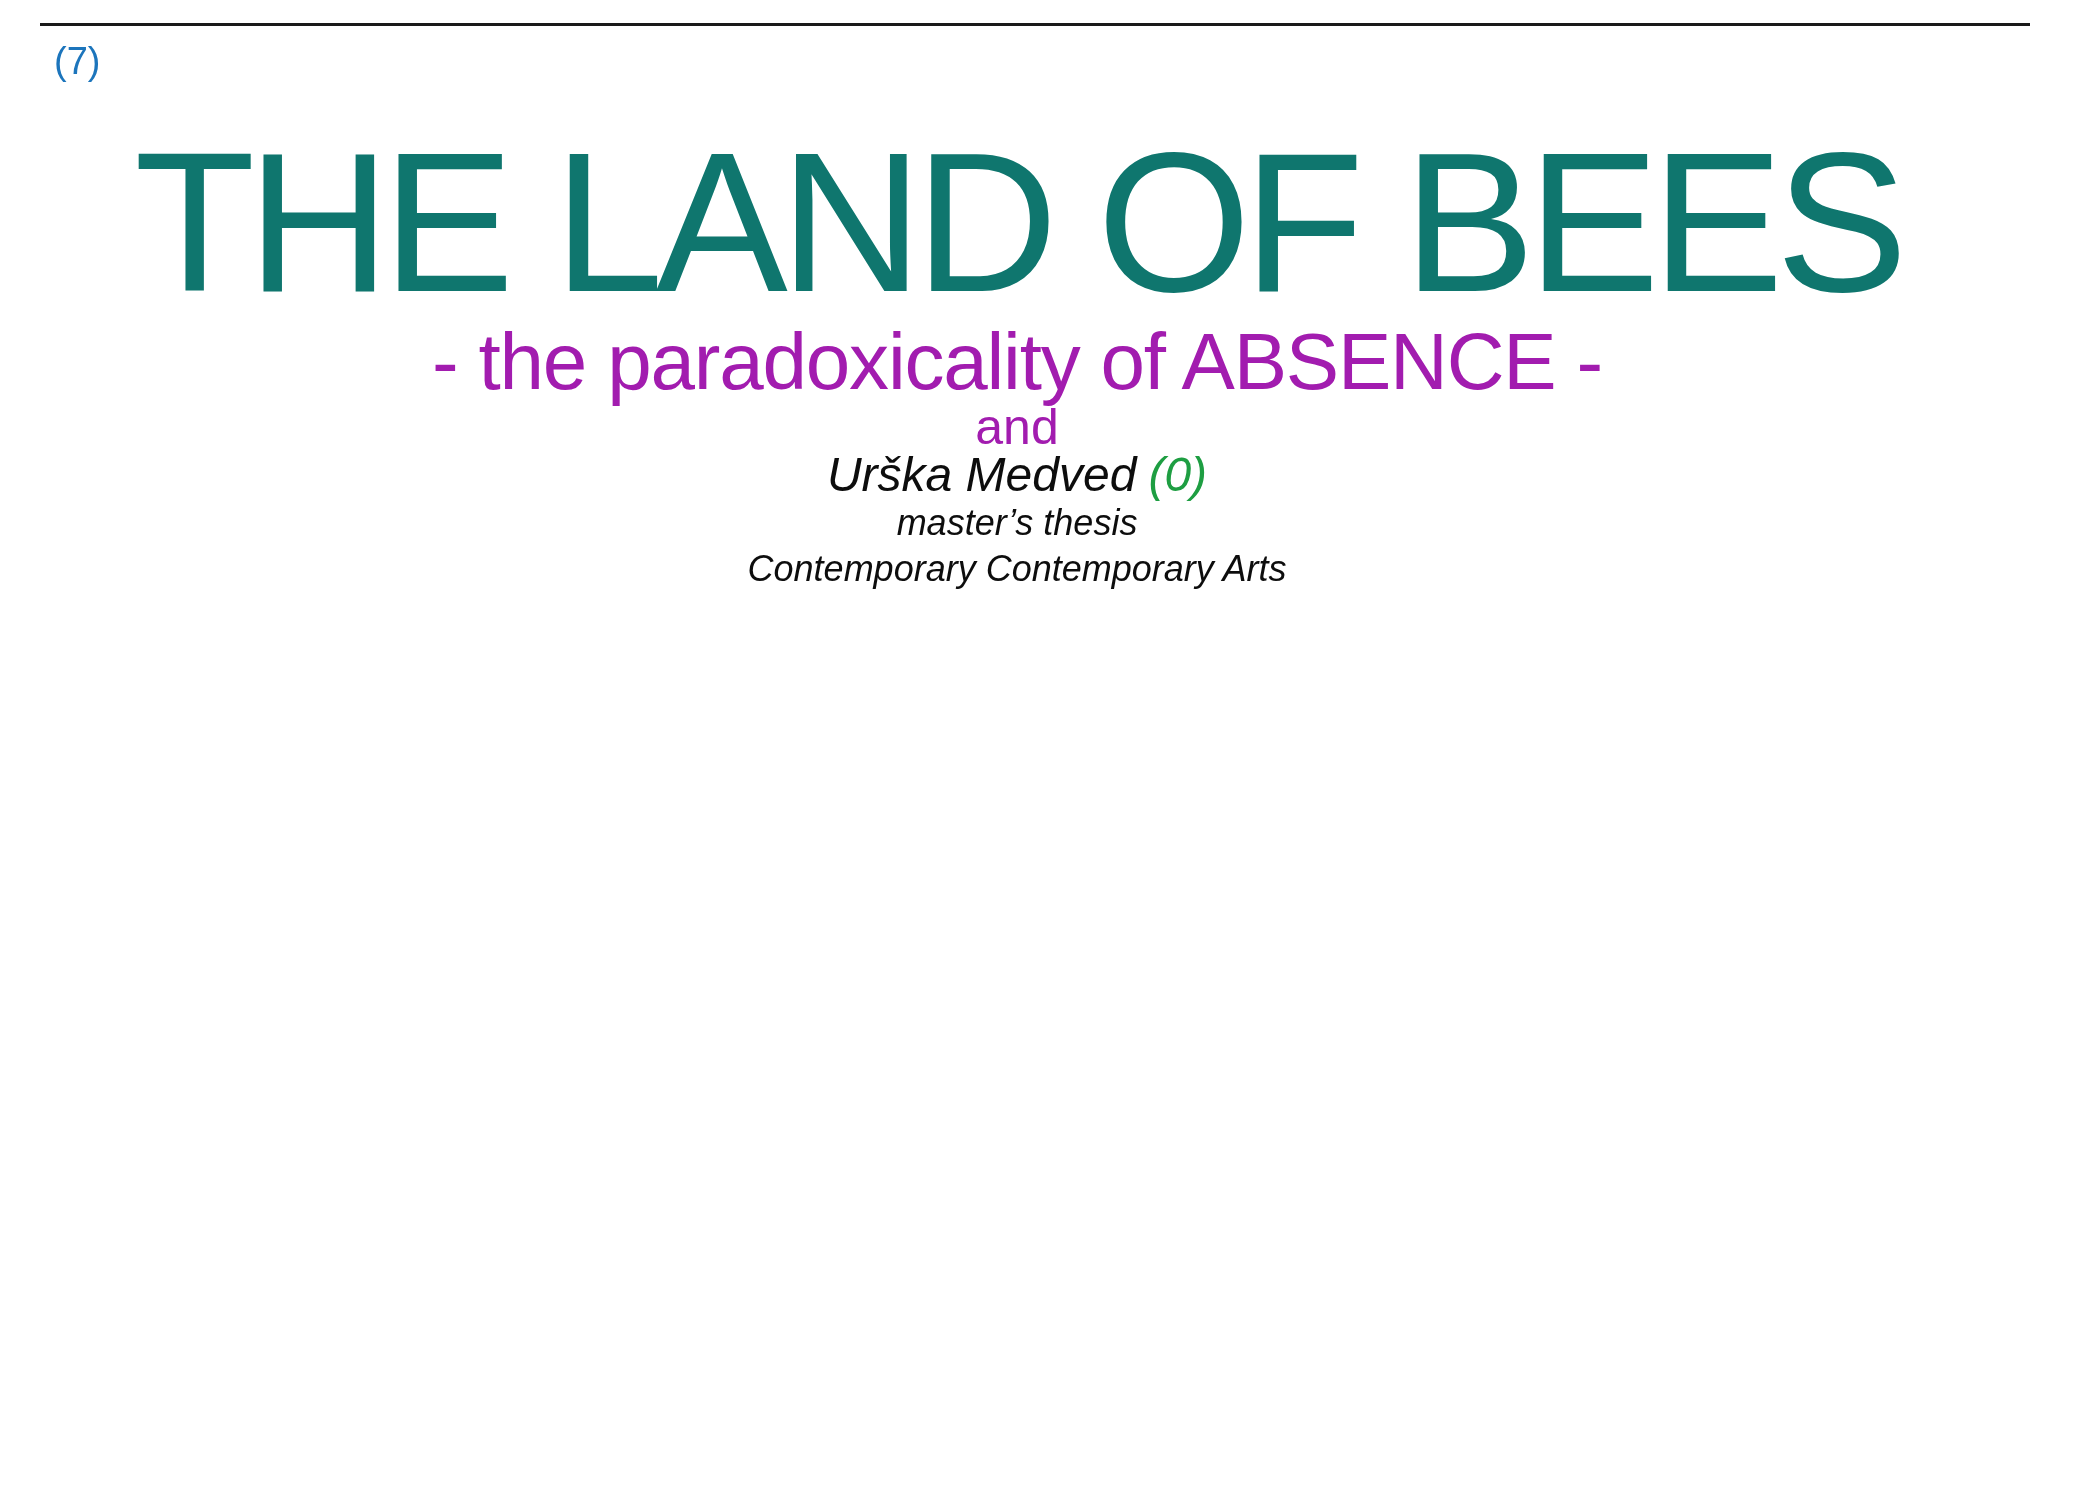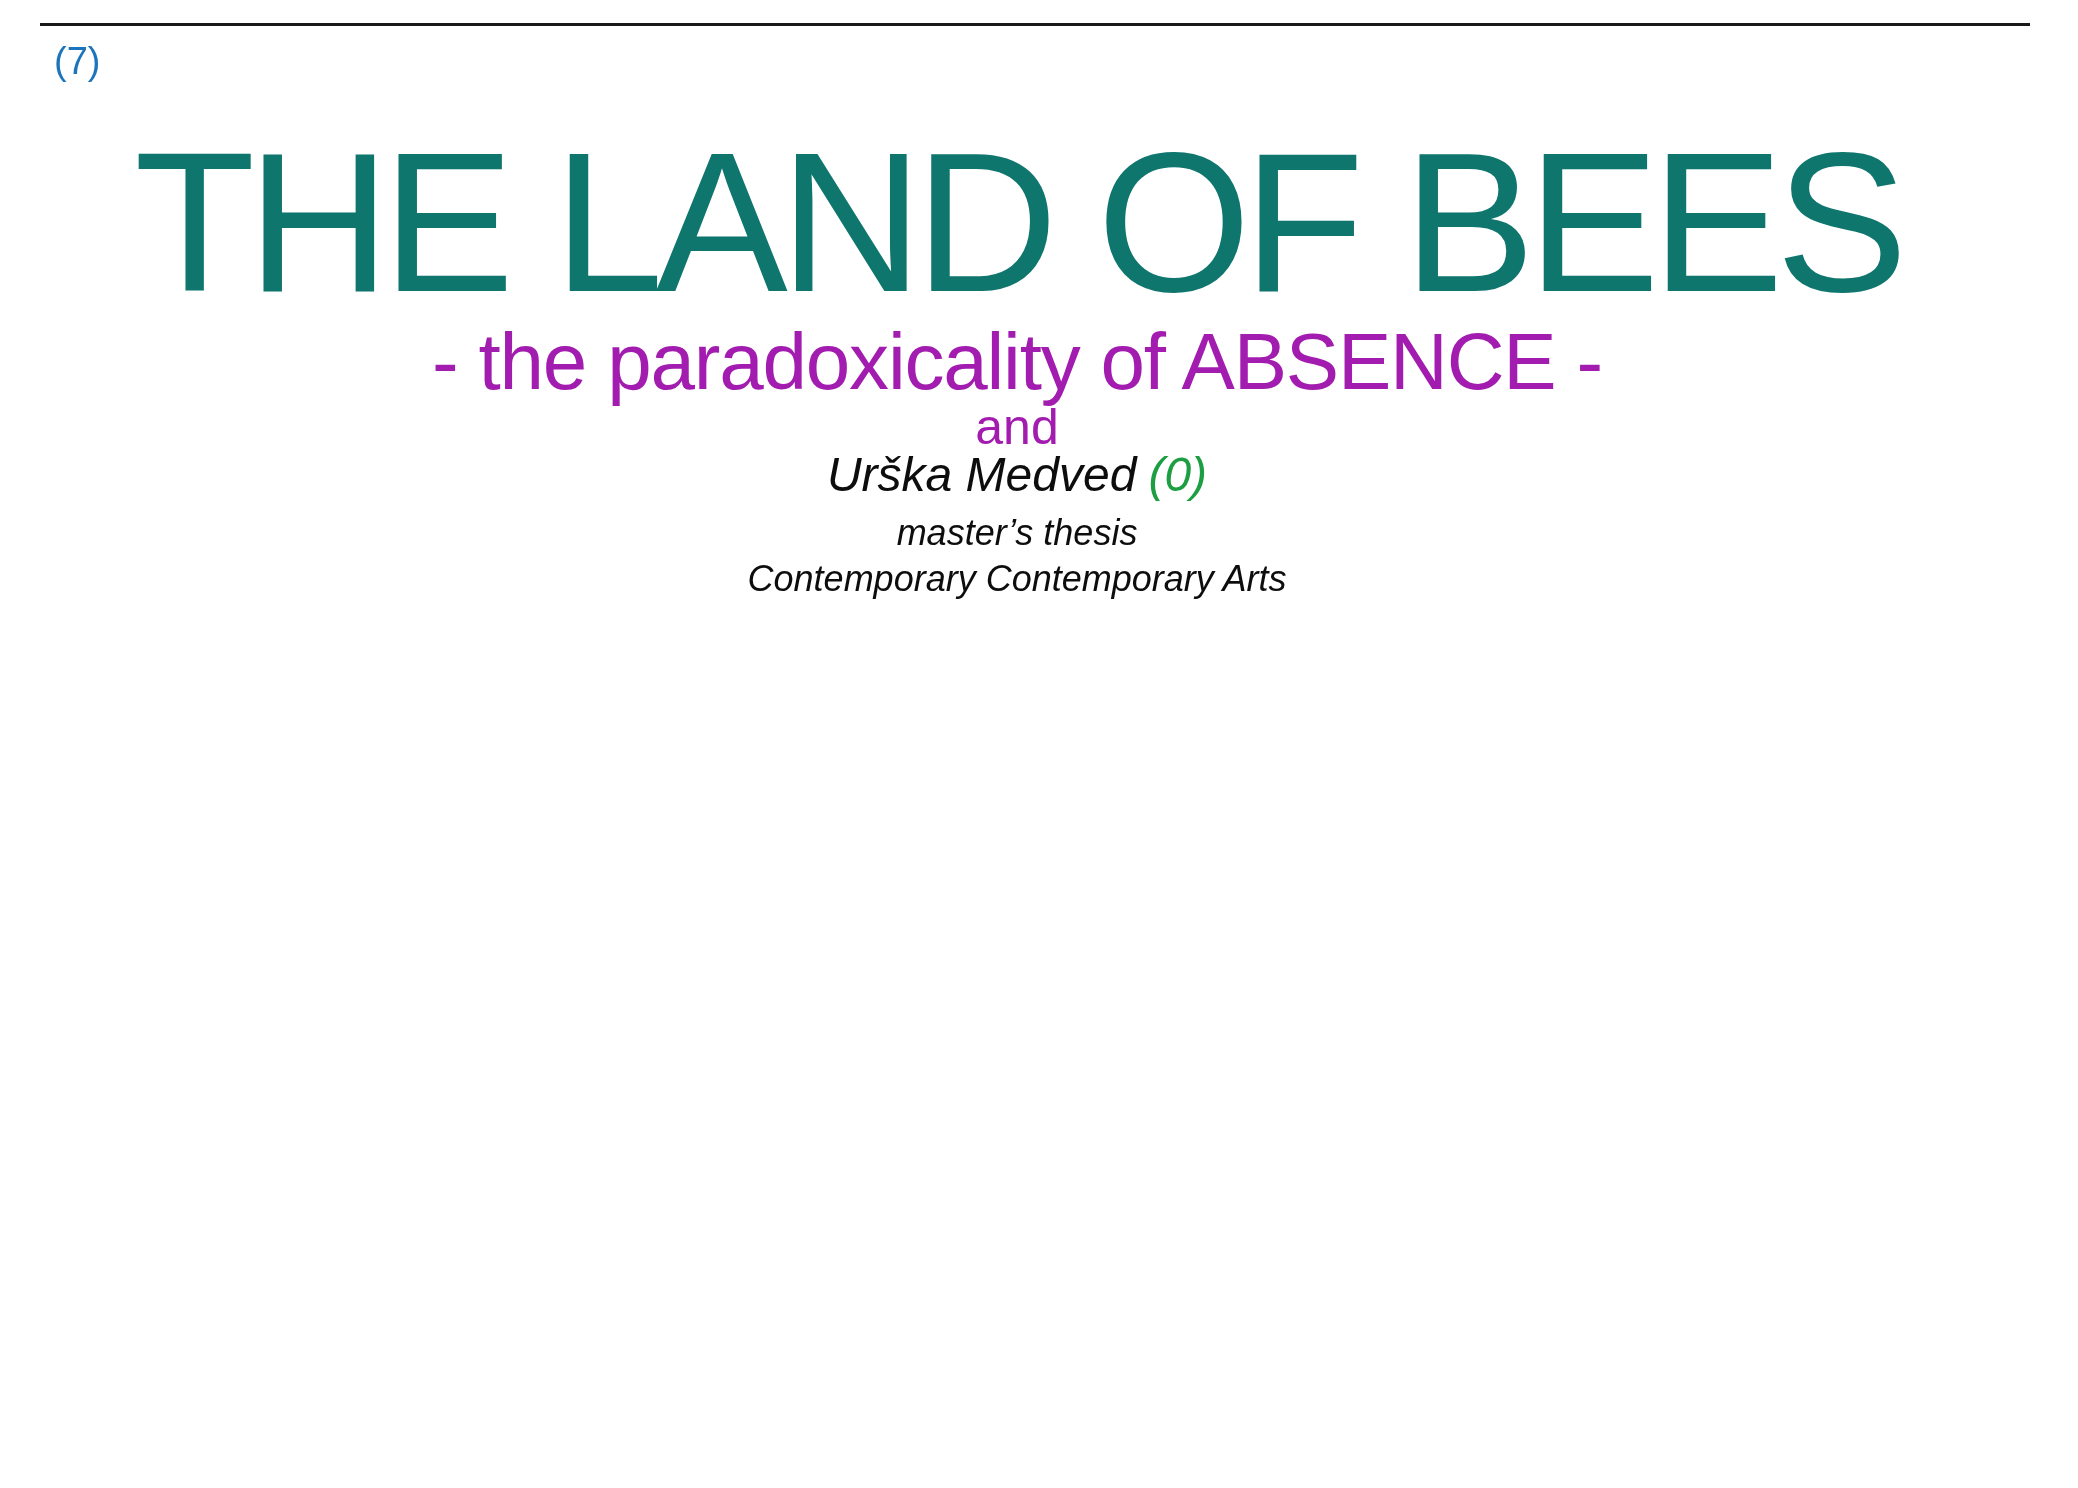--- a/index.html
+++ b/index.html
@@ -95,21 +95,21 @@
     color: #1E9E42;
     margin-left: 12px;
     cursor: pointer;
   }
   .credit-line {
     font-size: 36px;
     line-height: 46px;
     color: #0d0d0d;
   }
   .credit-line.first {
-    margin-top: 12px;
+    margin-top: 2px;
   }
 </style>
 </head>
 <body>
 
 <div class="page">
 
   <div class="top-rule"></div>
 
   <div class="annotation-marker">(7)</div>

